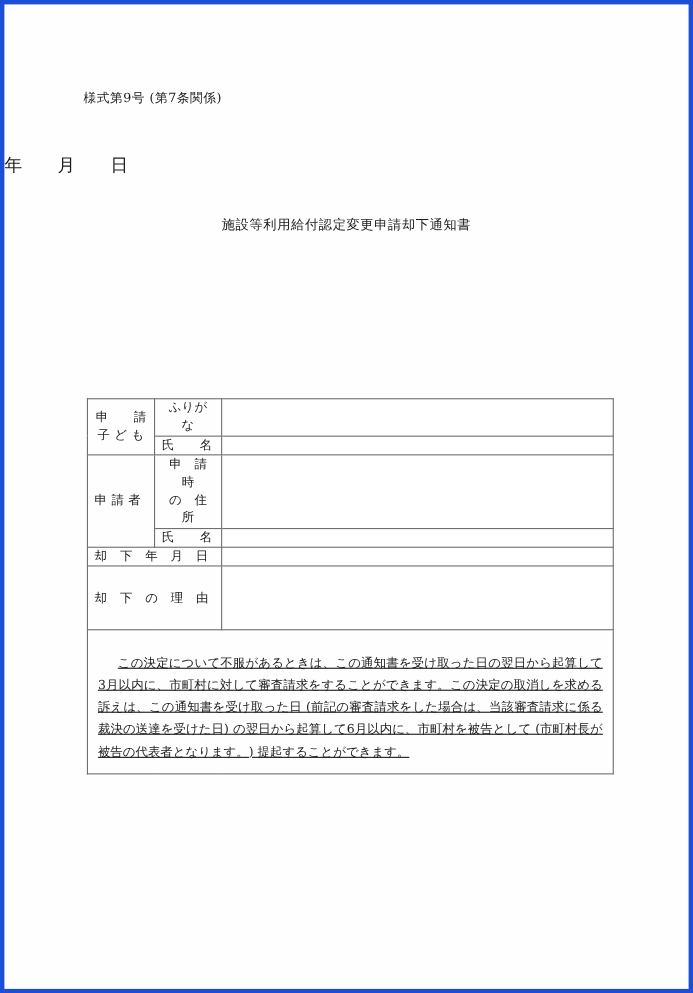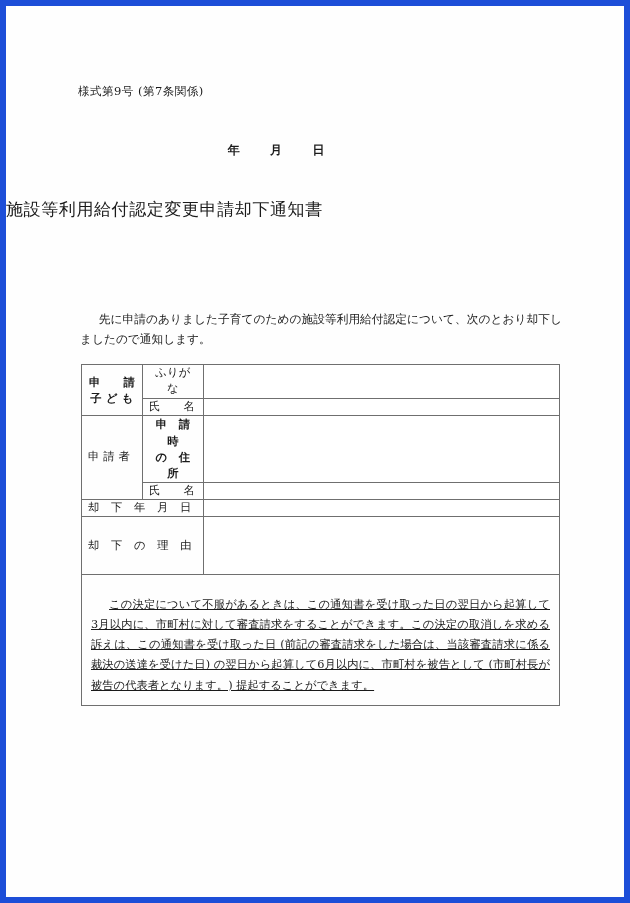--- a/index.html
+++ b/index.html
@@ -12,53 +12,52 @@
     height: 903px;
     position: relative;
     font-family: "DejaVu Serif", "Liberation Serif", serif;
     color: #1a1a1a;
     overflow: hidden;
   }
   .page {
     position: absolute;
     inset: 0;
     background: #fefefe;
-    border: 6px solid #1d4ed8;
+    border: 4px solid #1d4ed8;
     box-sizing: border-box;
   }
 
   
   .form-no {
     position: absolute;
     left: 72px;
     top: 78px;
     font-size: 11.5px;
     letter-spacing: 0.5px;
     white-space: nowrap;
   }
   .date-line {
     position: absolute;
     left: 0;
     right: 78px;
     top: 136px;
-    text-align: center;
-    font-size: 12px;
-    white-space: nowrap;
-    font-weight: bold;
+    text-align: left;
+    font-size: 16px;
+    white-space: nowrap;
   }
   .date-line span { display: inline-block; }
   .date-gap { width: 22px; }
 
   .doc-title {
     position: absolute;
     left: 0;
     right: 0;
     top: 192px;
-    text-align: left;
-    font-size: 17px;
+    text-align: center;
+    font-size: 12px;
     letter-spacing: 0.6px;
     white-space: nowrap;
   }
   .issuer {
     position: absolute;
     left: 0;
     right: 88px;
     top: 246px;
     text-align: right;
     font-size: 12px;
@@ -102,21 +101,21 @@
     letter-spacing: 0.2px;
   }
   
   .spread {
     display: flex;
     justify-content: space-between;
     padding: 0 6px;
     line-height: 1.45;
   }
   .spread.tight { padding: 0 7px; }
-  .stack-line { display: block; font-weight: bold; }
+  .stack-line { display: block; }
 
   .r-fuld { height: 14px; }
   .r-name1 { height: 15px; }
   .r-addr { height: 56px; margin-top: 44px; }
   .r-name2 { height: 14px; }
   .r-date { height: 14px; }
   .r-reason { height: 57px; text-align: center; }
 
   .value-cell { background: #ffffff; }
 
@@ -145,21 +144,20 @@
     <span>年</span>
     <span class="date-gap"></span>
     <span>月</span>
     <span class="date-gap"></span>
     <span>日</span>
   </div>
 
   <div class="doc-title">施設等利用給付認定変更申請却下通知書</div>
 
 
-  <div class="body-para">先に申請のありました子育てのための施設等利用給付認定について、次のとおり却下しましたので通知します。</div>
 
   <table class="form-table">
     <colgroup>
       <col class="col-a">
       <col class="col-b">
       <col class="col-c">
     </colgroup>
     <tbody>
       <tr>
         <td class="lbl r-fuld" rowspan="2">

